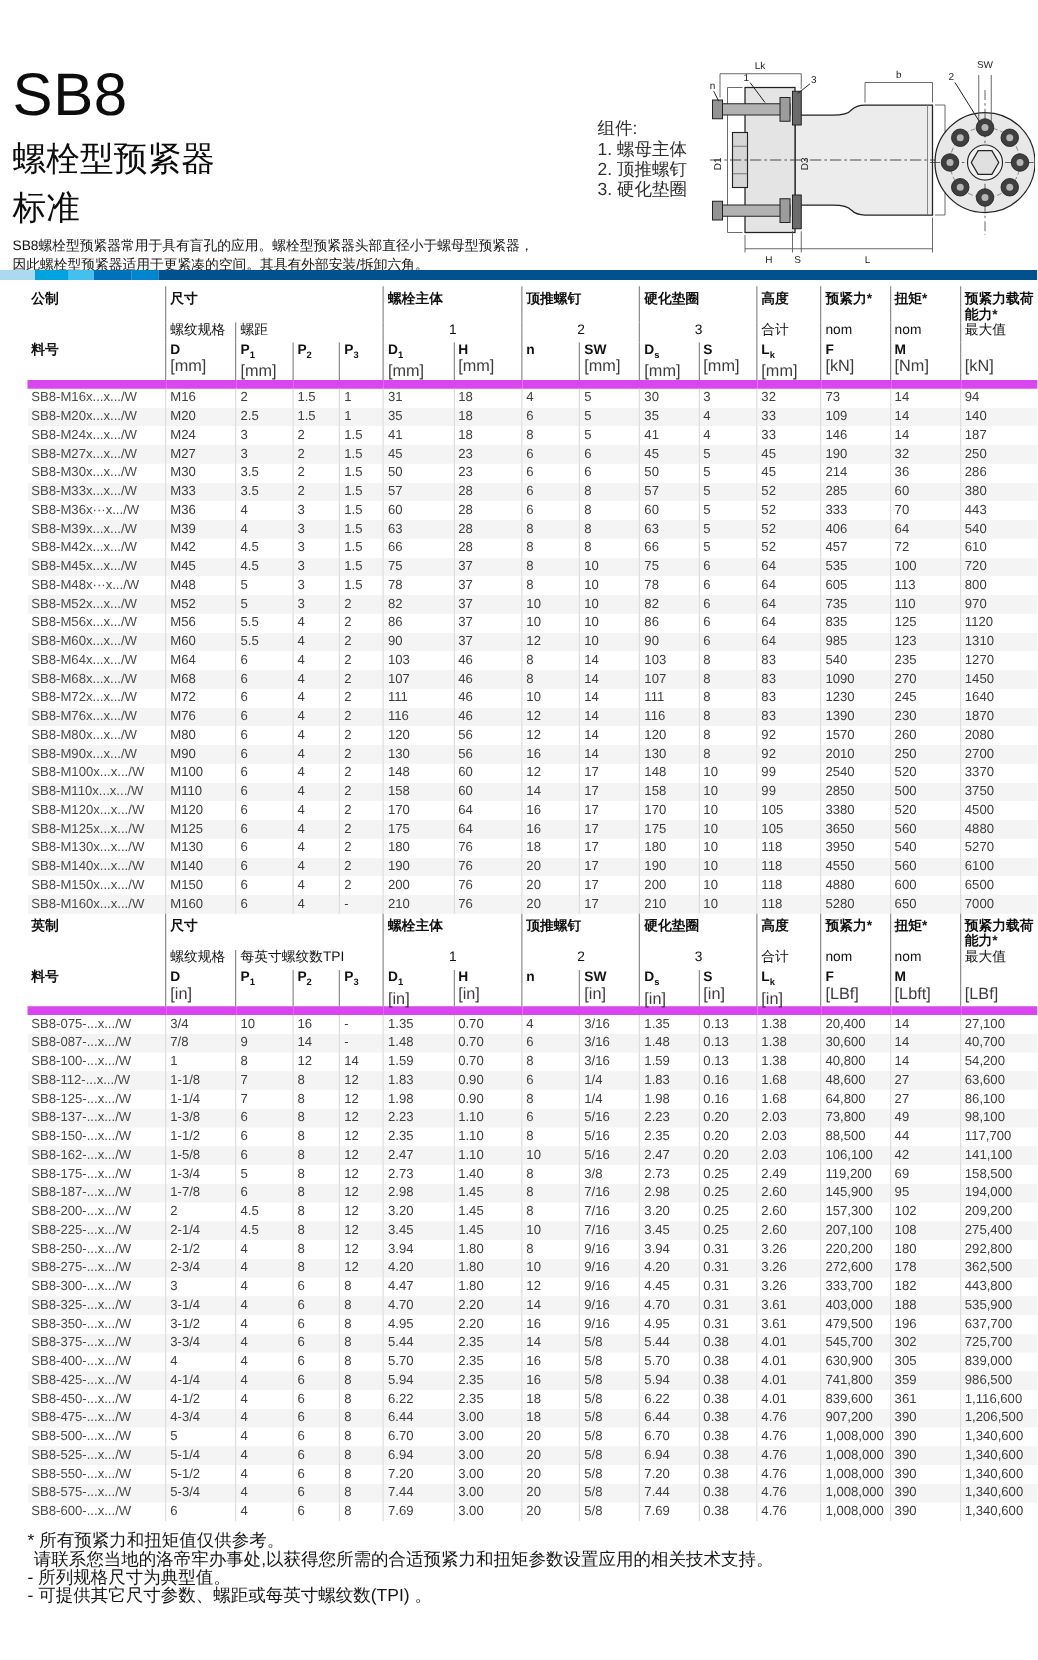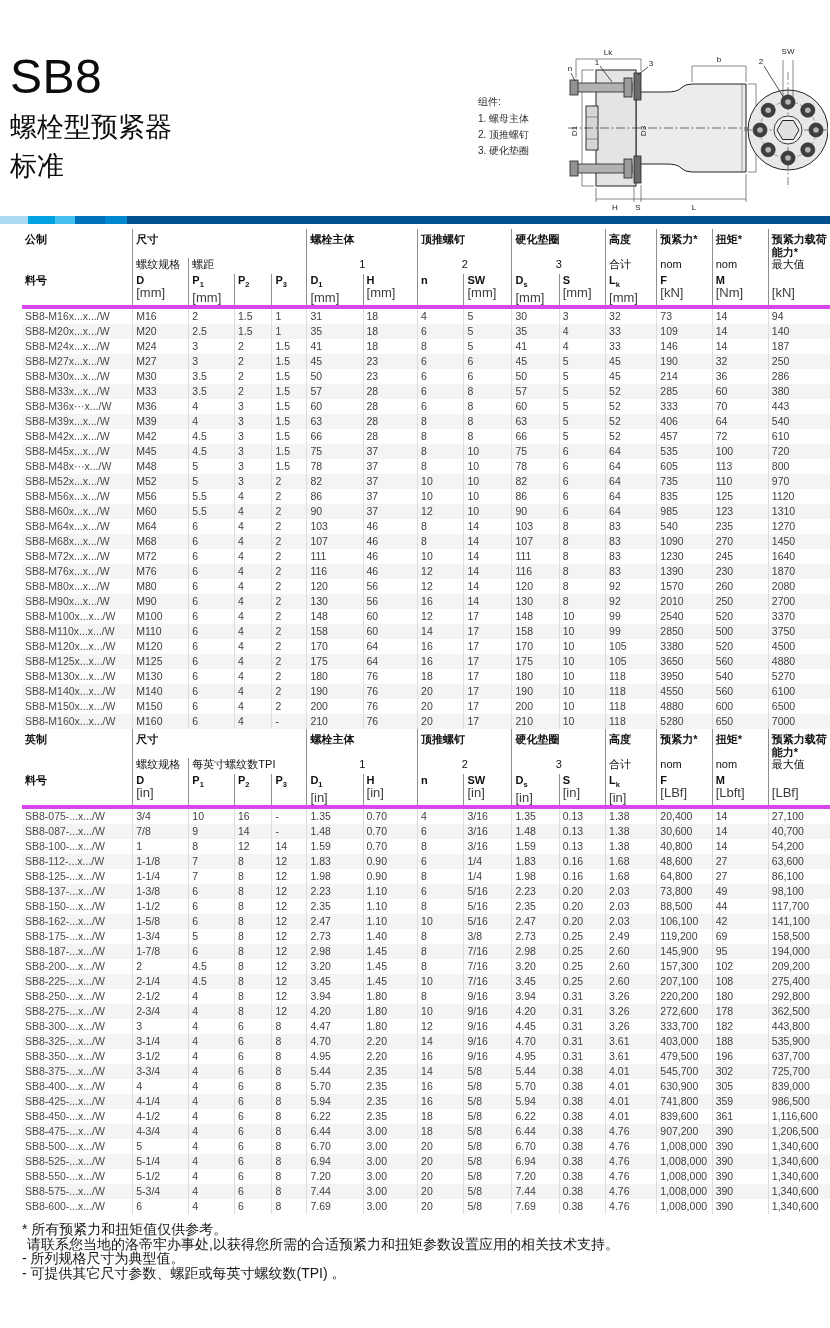--- a/index.html
+++ b/index.html
@@ -8,21 +8,21 @@
   .page{position:relative;width:830px;height:1328px;background:#fff;overflow:hidden}
 
   
   .title-block{position:absolute;left:10px;top:52px;width:460px}
   .product-name{font-size:48px;font-weight:400;line-height:1.05;color:#0d0d0d;letter-spacing:.5px}
   .subtitle{font-size:27px;font-weight:400;margin-top:7px;color:#0d0d0d}
   .variant{font-size:27px;font-weight:400;margin-top:3px;color:#0d0d0d}
   .desc{margin-top:6px;font-size:11px;line-height:15px;color:#141414}
 
   .diagram{position:absolute;left:478px;top:42px;width:350px;height:172px;display:flex}
-  .legend{width:88px;padding-top:52px;font-size:10px;line-height:16px;color:#2e2e2e}
+  .legend{width:88px;padding-top:52px;font-size:14px;line-height:16px;color:#2e2e2e}
   .legend .lg-title{margin-bottom:1px}
   .drawing{width:262px;height:172px}
   svg text{font-family:"Liberation Sans","DejaVu Sans",sans-serif;font-size:8px;fill:#222}
 
   
   .accent-bar{position:absolute;top:216px;left:0;width:830px;height:8px;display:flex}
   .bar-seg{height:100%}
   .bar-seg:last-child{flex:1}
 
   
@@ -31,40 +31,44 @@
   thead td{vertical-align:top;padding:0 3px;color:#111}
   tr.grp-row td{font-weight:700;font-size:11px;height:28px;padding-top:4px;line-height:12.5px}
   td.region-label{font-weight:700;font-size:11px;padding-top:4px}
   tr.sub-row td{font-weight:400;font-size:11px;height:16px;line-height:13px}
   tr.sub-row td.marker{text-align:center}
   tr.sym-row td{height:33px}
   .sym{font-weight:700;font-size:11px;line-height:12px}
   .sym sub{font-size:7.5px}
   .unit{font-weight:400;font-size:13px;color:#3c3c3c;line-height:11px;margin-top:1px}
   td.bl{border-left:1px solid #8f8f8f}
-  tr.sym-row td{border-bottom:4px solid #d946ef}
+  tr.sym-row td{border-bottom:7px solid #d946ef}
   tbody td{height:15px;line-height:15px;padding:0 3px;color:#3d3d3d;border-left:1px solid #ddd;
            white-space:nowrap;overflow:hidden}
   tbody td:first-child{border-left:none;color:#4a4a4a}
   tbody tr:nth-child(even){background:#f4f4f4}
   #imperial-table{}
 
   
   .footnotes{margin-top:8px;font-size:14px;line-height:14.5px;color:#161616}
   .footnotes .indent{padding-left:5px}
 </style>
 </head>
 <body>
 
 <div class="page">
 
   <div class="title-block">
     <div class="product-name">SB8</div>
     <div class="subtitle">螺栓型预紧器</div>
     <div class="variant">标准</div>
+    <div class="desc">
+      <div>SB8螺栓型预紧器常用于具有盲孔的应用。螺栓型预紧器头部直径小于螺母型预紧器，</div>
+      <div>因此螺栓型预紧器适用于更紧凑的空间。其具有外部安装/拆卸六角。</div>
+    </div>
   </div>
 
   <div class="diagram">
     <div class="legend">
       <div class="lg-title">组件:</div>
       <div>1. 螺母主体</div>
       <div>2. 顶推螺钉</div>
       <div>3. 硬化垫圈</div>
     </div>
     <svg class="drawing" viewBox="0 0 262 172">

